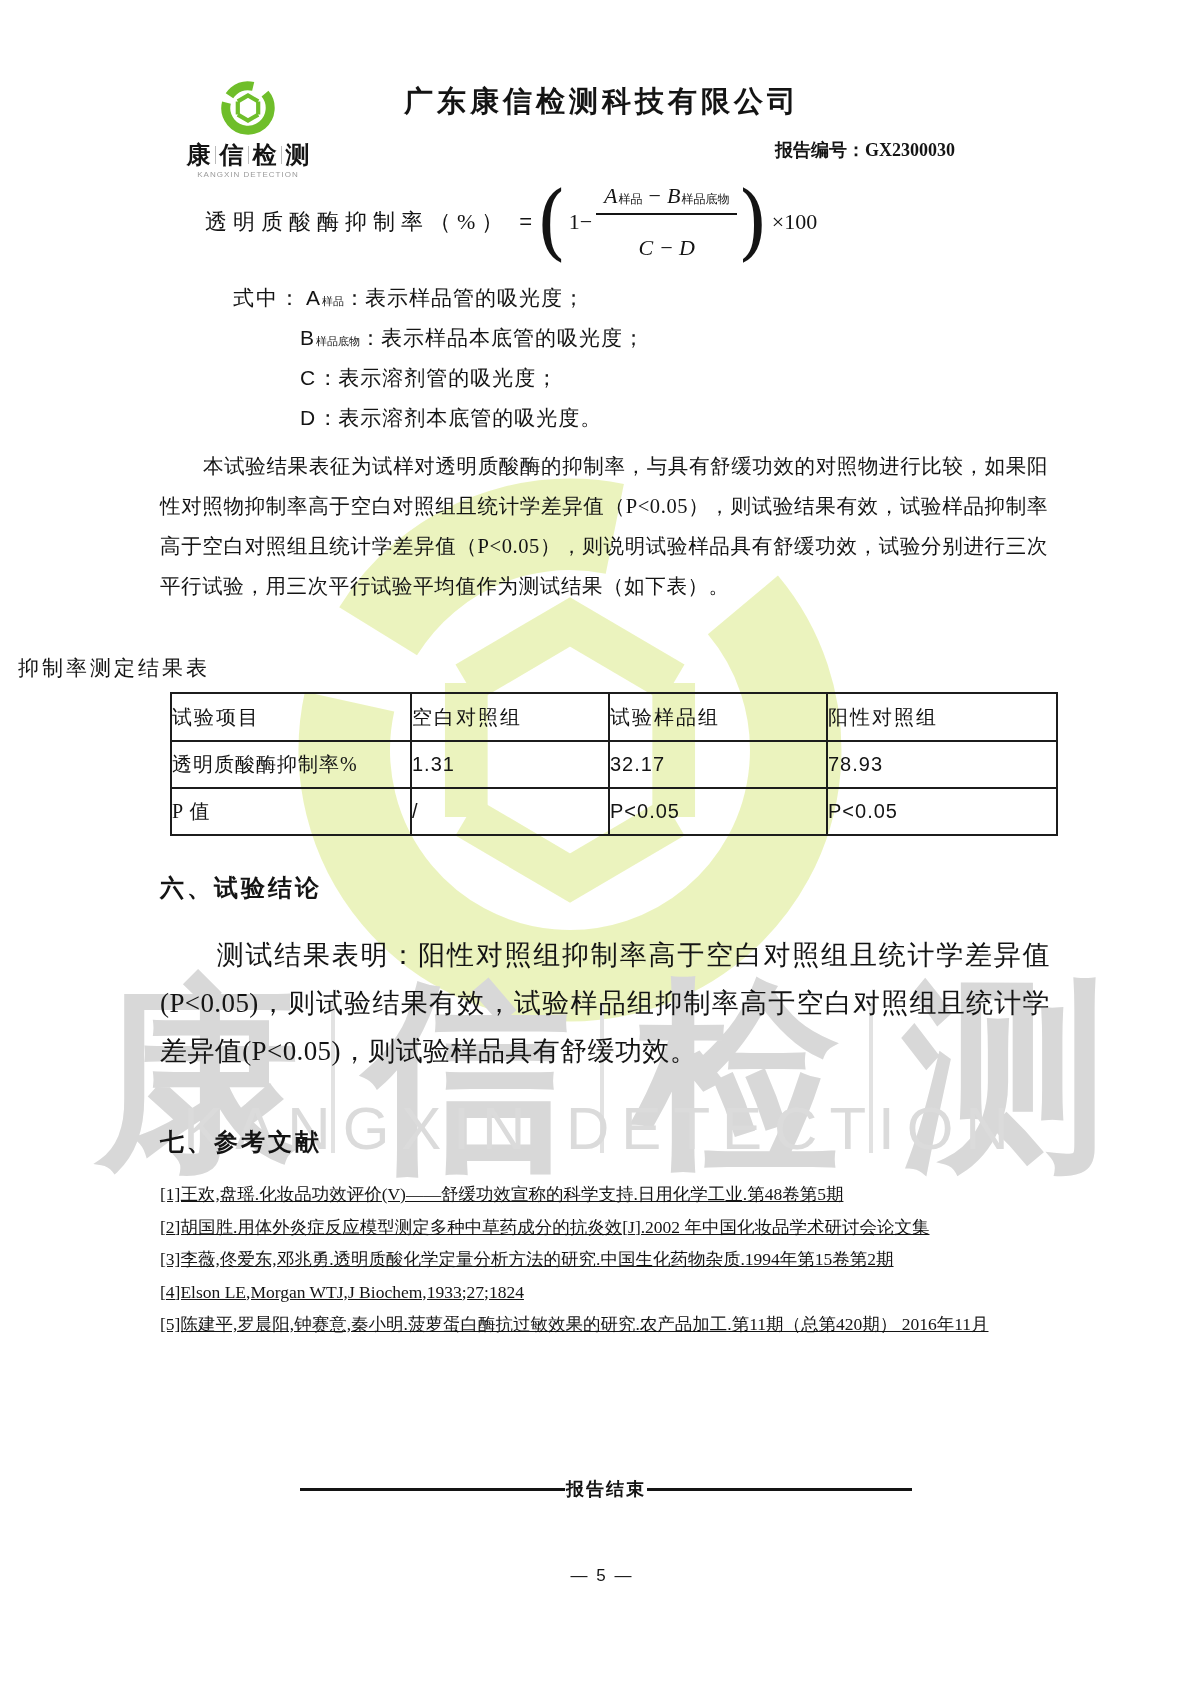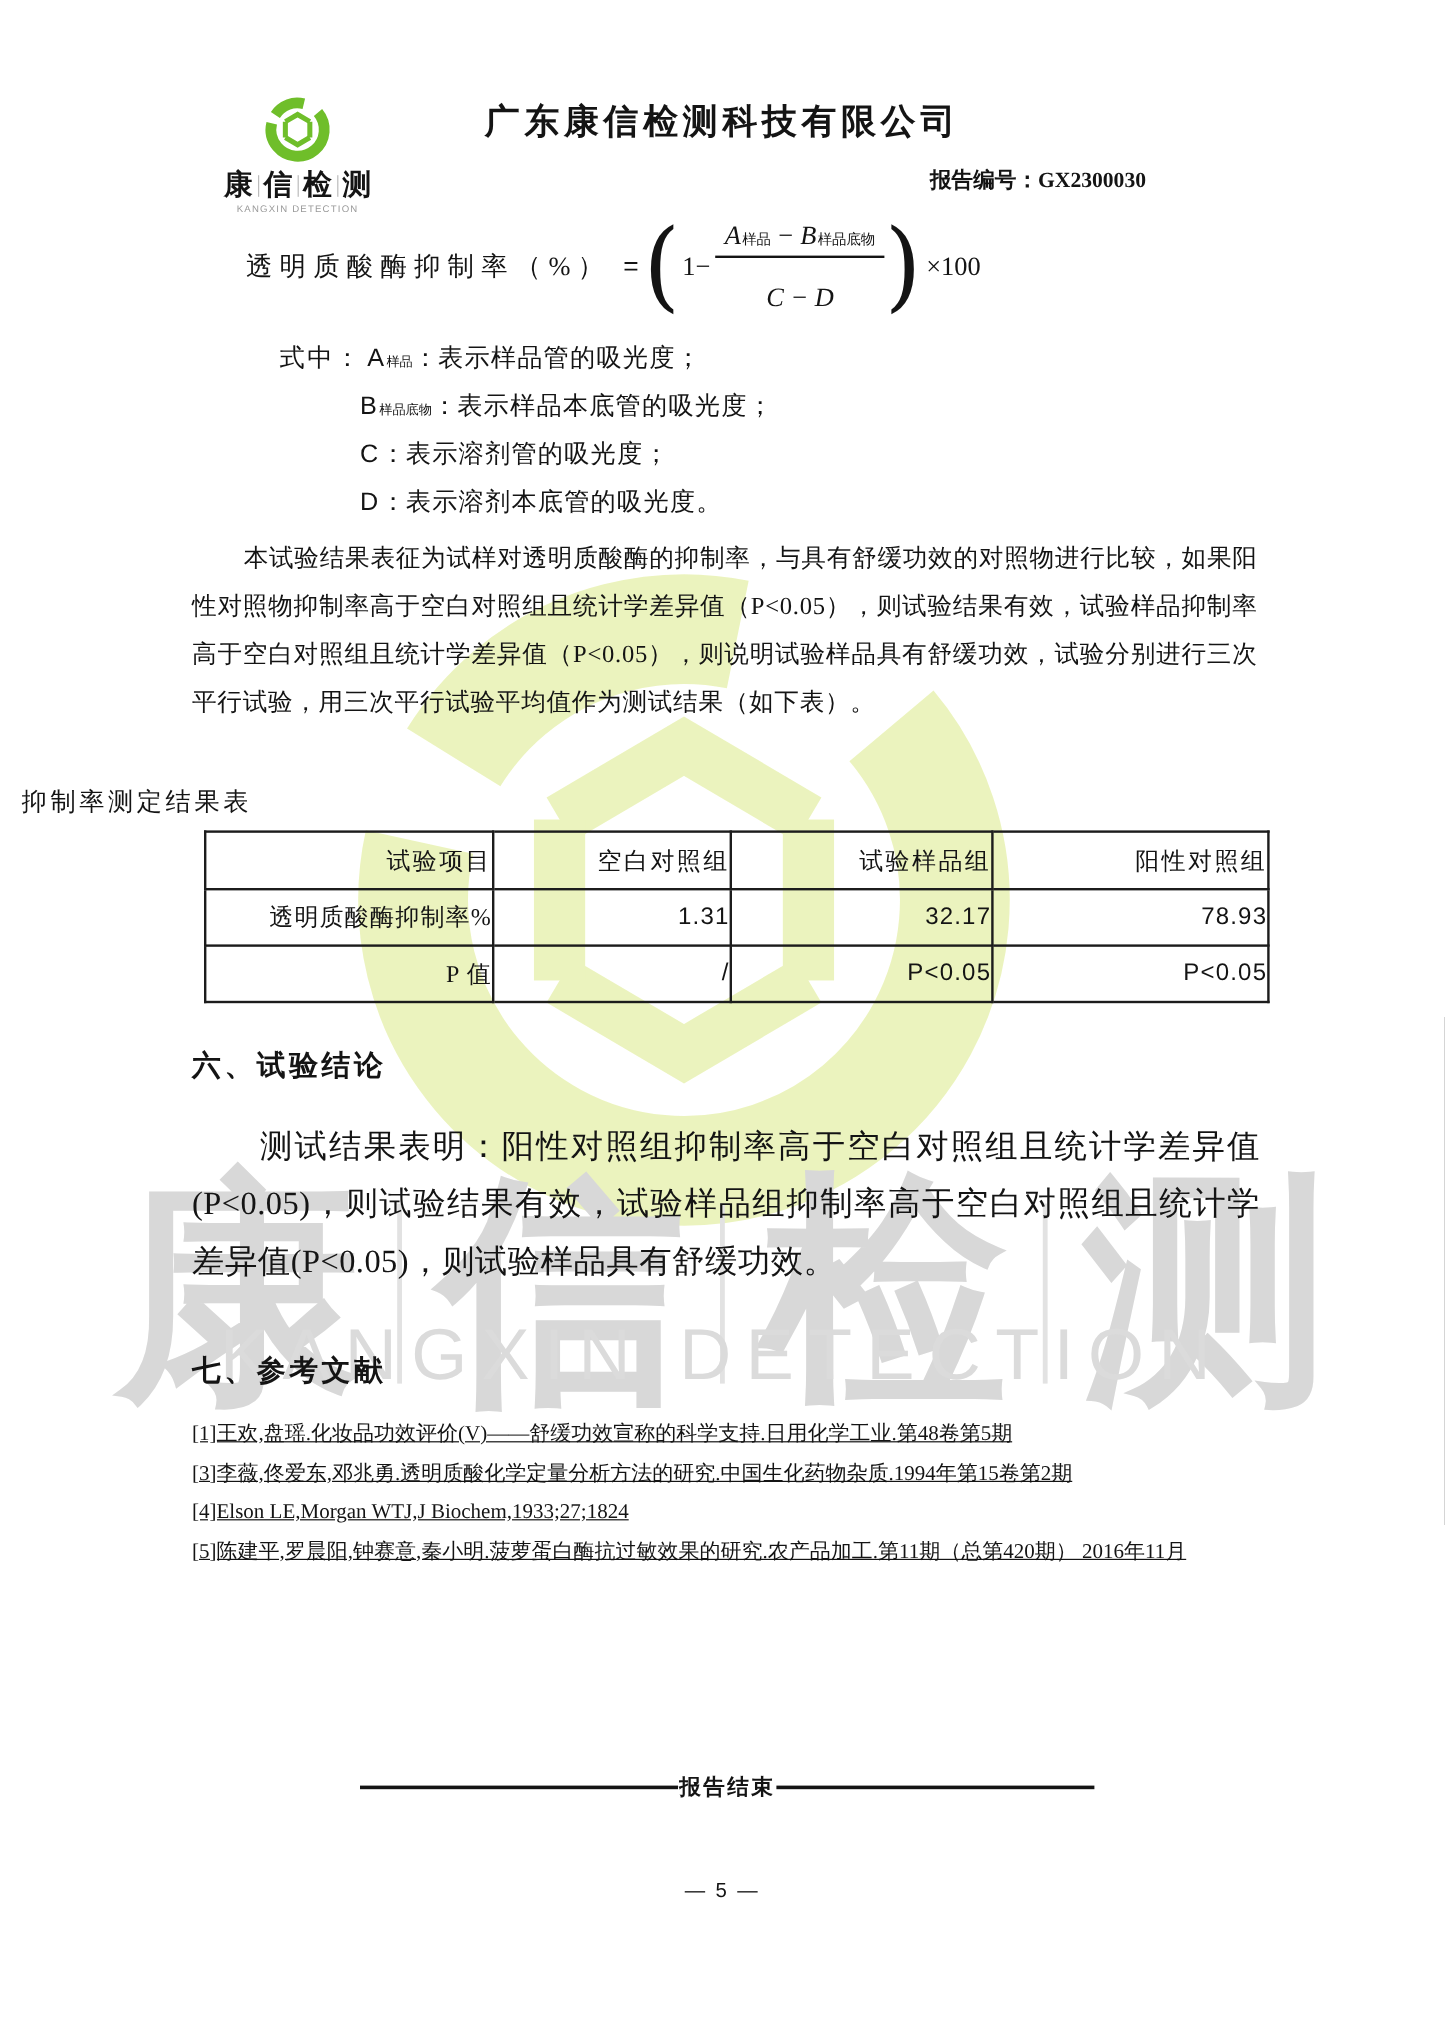--- a/index.html
+++ b/index.html
@@ -61,21 +61,21 @@
   
   .para { position:absolute; top:446px; left:160px; width:888px;
           font-size:20.5px; line-height:40px; text-align:justify;
           text-indent:2.1em; letter-spacing:0.6px; }
 
   
   .tbl-title { position:absolute; top:654px; left:0; width:100%; 
                font-size:21px; letter-spacing:3px; text-indent:18px; }
   table.results { position:absolute; top:692px; left:170px; width:886px;
                   border-collapse:collapse; table-layout:fixed; }
-  table.results td { border:2px solid #1c1c1c; text-align:right; vertical-align:middle;
+  table.results td { border:2px solid #1c1c1c; text-align:left; vertical-align:middle;
                      font-size:20px; padding:0; }
   table.results tr.hdr td { height:46px; letter-spacing:2px; }
   table.results tr.datarow td { height:45px; }
   td.itemcell { letter-spacing:1px; }
   td.numcell  { font-family:"Liberation Sans", sans-serif; letter-spacing:1px; }
 
   
   .h2 { position:absolute; left:160px; font-size:24px; font-weight:bold;
         letter-spacing:3px; margin:0; }
   .h2.six  { top:872px; }
@@ -234,20 +234,21 @@
         </tr>
       </tbody>
     </table>
 
     <h2 class="h2 six">六、试验结论</h2>
     <div class="concl">测试结果表明：阳性对照组抑制率高于空白对照组且统计学差异值(P&lt;0.05)，则试验结果有效，试验样品组抑制率高于空白对照组且统计学差异值(P&lt;0.05)，则试验样品具有舒缓功效。</div>
 
     <h2 class="h2 seven">七、参考文献</h2>
     <div class="refs">
       <p>[1]王欢,盘瑶.化妆品功效评价(V)——舒缓功效宣称的科学支持.日用化学工业.第48卷第5期</p>
+      <p>[2]胡国胜.用体外炎症反应模型测定多种中草药成分的抗炎效[J].2002 年中国化妆品学术研讨会论文集</p>
       <p>[3]李薇,佟爱东,邓兆勇.透明质酸化学定量分析方法的研究.中国生化药物杂质.1994年第15卷第2期</p>
       <p>[4]Elson LE,Morgan WTJ,J Biochem,1933;27;1824</p>
       <p>[5]陈建平,罗晨阳,钟赛意,秦小明.菠萝蛋白酶抗过敏效果的研究.农产品加工.第11期（总第420期） 2016年11月</p>
     </div>
 
     <div class="end-line">
       <span class="bar"></span>
       <span>报告结束</span>
       <span class="bar"></span>
     </div>

